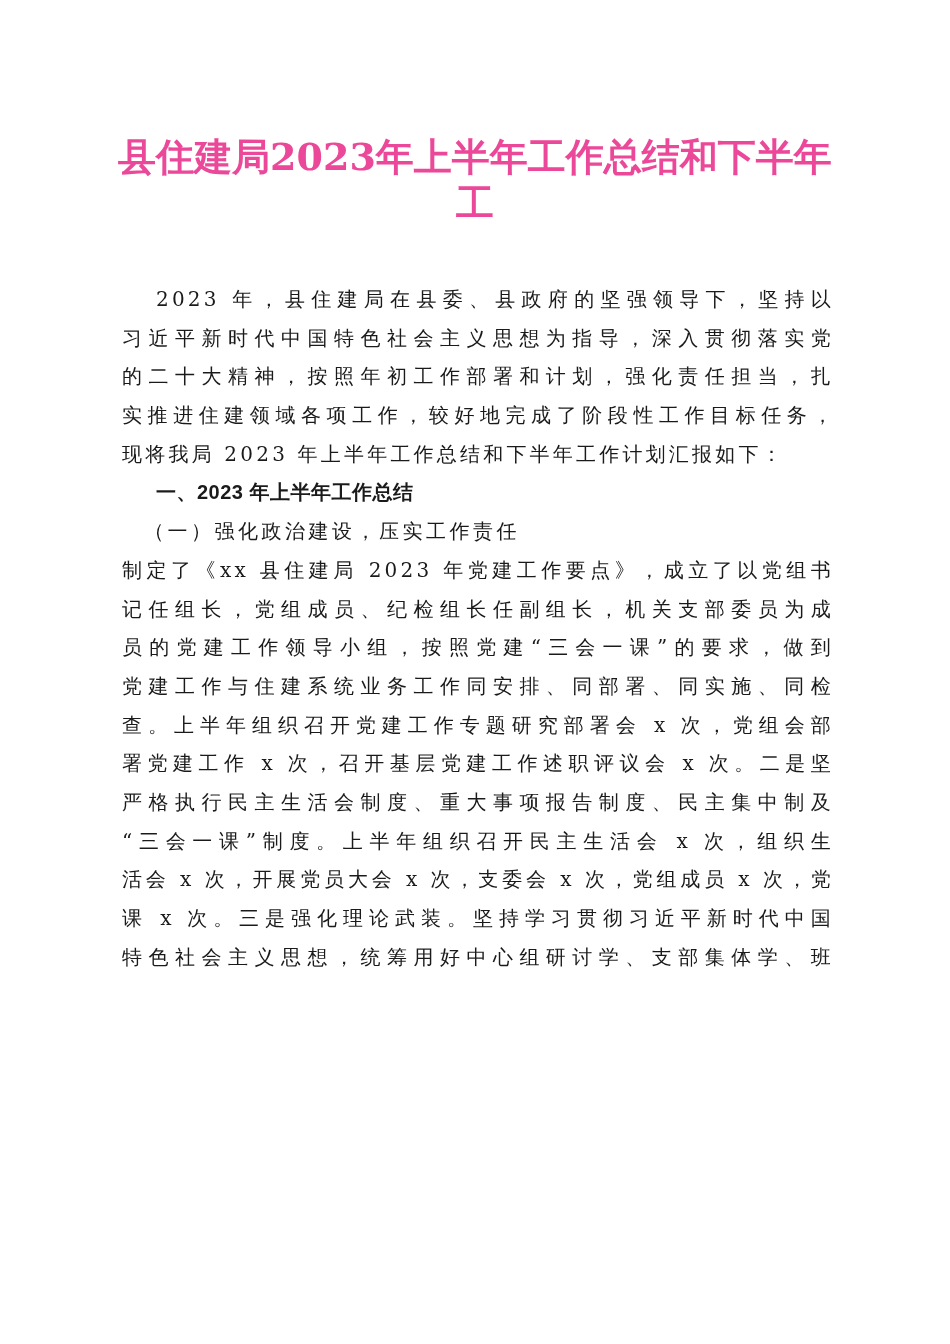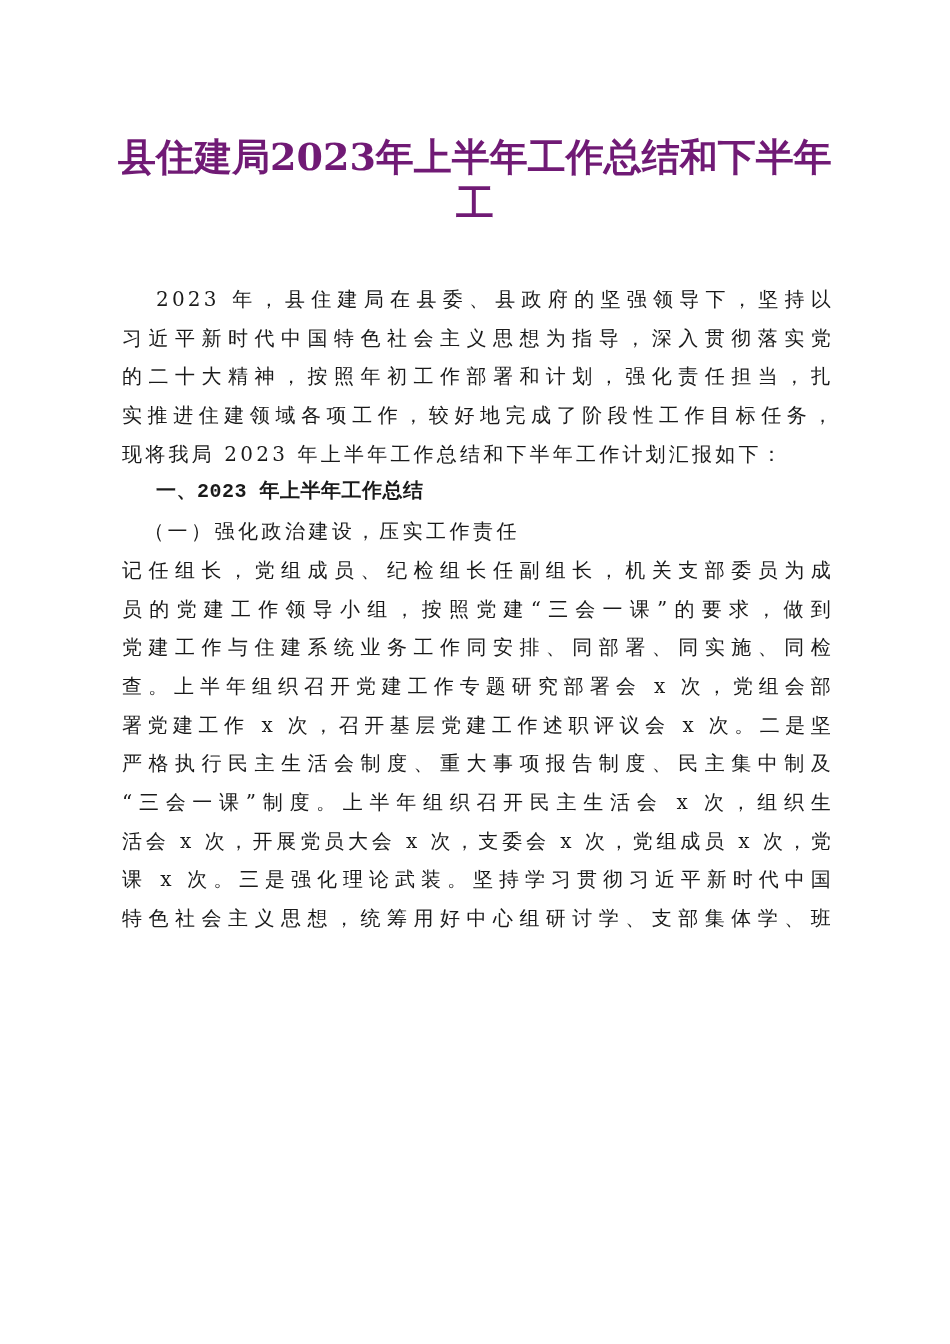--- a/index.html
+++ b/index.html
@@ -25,21 +25,21 @@
     .title {
       position: absolute;
       left: 100px;
       width: 750px;
       top: 134px;
       text-align: center;
       font-family: "DejaVu Serif", "Liberation Serif", serif;
       font-weight: bold;
       font-size: 38px;
       line-height: 46px;
-      color: #701a75;
+      color: #ec4899;
       letter-spacing: 0px;
       margin: 0;
     }
     .body-text {
       position: absolute;
       left: 122px;
       top: 280px;
       width: 712px;
       font-family: "DejaVu Serif", "Liberation Serif", serif;
       font-size: 20px;
@@ -55,21 +55,21 @@
       letter-spacing: 3.2px;
     }
     .line.last {
       text-align: left;
       text-align-last: left;
     }
     .line.indent {
       padding-left: 34px;
     }
     .line.heading1 {
-      font-family: Liberation Mono, monospace;
+      font-family: Liberation Sans, sans-serif;
       font-weight: bold;
       letter-spacing: 0.5px;
       text-align: center;
       text-align-last: left;
     }
     .line.heading2 {
       letter-spacing: 3.5px;
       text-align: left;
       text-align-last: left;
       padding-left: 22px;
@@ -94,20 +94,21 @@
       <span class="line">习近平新时代中国特色社会主义思想为指导，深入贯彻落实党</span>
       <span class="line">的二十大精神，按照年初工作部署和计划，强化责任担当，扎</span>
       <span class="line tight">实推进住建领域各项工作，较好地完成了阶段性工作目标任务，</span>
       <span class="line last">现将我局 2023 年上半年工作总结和下半年工作计划汇报如下：</span>
     </div>
 
     <span class="line heading1 indent">一、2023 年上半年工作总结</span>
     <span class="line heading2">（一）强化政治建设，压实工作责任</span>
 
     <div>
+      <span class="line">制定了《xx 县住建局 2023 年党建工作要点》，成立了以党组书</span>
       <span class="line">记任组长，党组成员、纪检组长任副组长，机关支部委员为成</span>
       <span class="line">员的党建工作领导小组，按照党建“三会一课”的要求，做到</span>
       <span class="line">党建工作与住建系统业务工作同安排、同部署、同实施、同检</span>
       <span class="line">查。上半年组织召开党建工作专题研究部署会 x 次，党组会部</span>
       <span class="line">署党建工作 x 次，召开基层党建工作述职评议会 x 次。二是坚</span>
       <span class="line">严格执行民主生活会制度、重大事项报告制度、民主集中制及</span>
       <span class="line">“三会一课”制度。上半年组织召开民主生活会 x 次，组织生</span>
       <span class="line">活会 x 次，开展党员大会 x 次，支委会 x 次，党组成员 x 次，党</span>
       <span class="line">课 x 次。三是强化理论武装。坚持学习贯彻习近平新时代中国</span>
       <span class="line">特色社会主义思想，统筹用好中心组研讨学、支部集体学、班</span>

